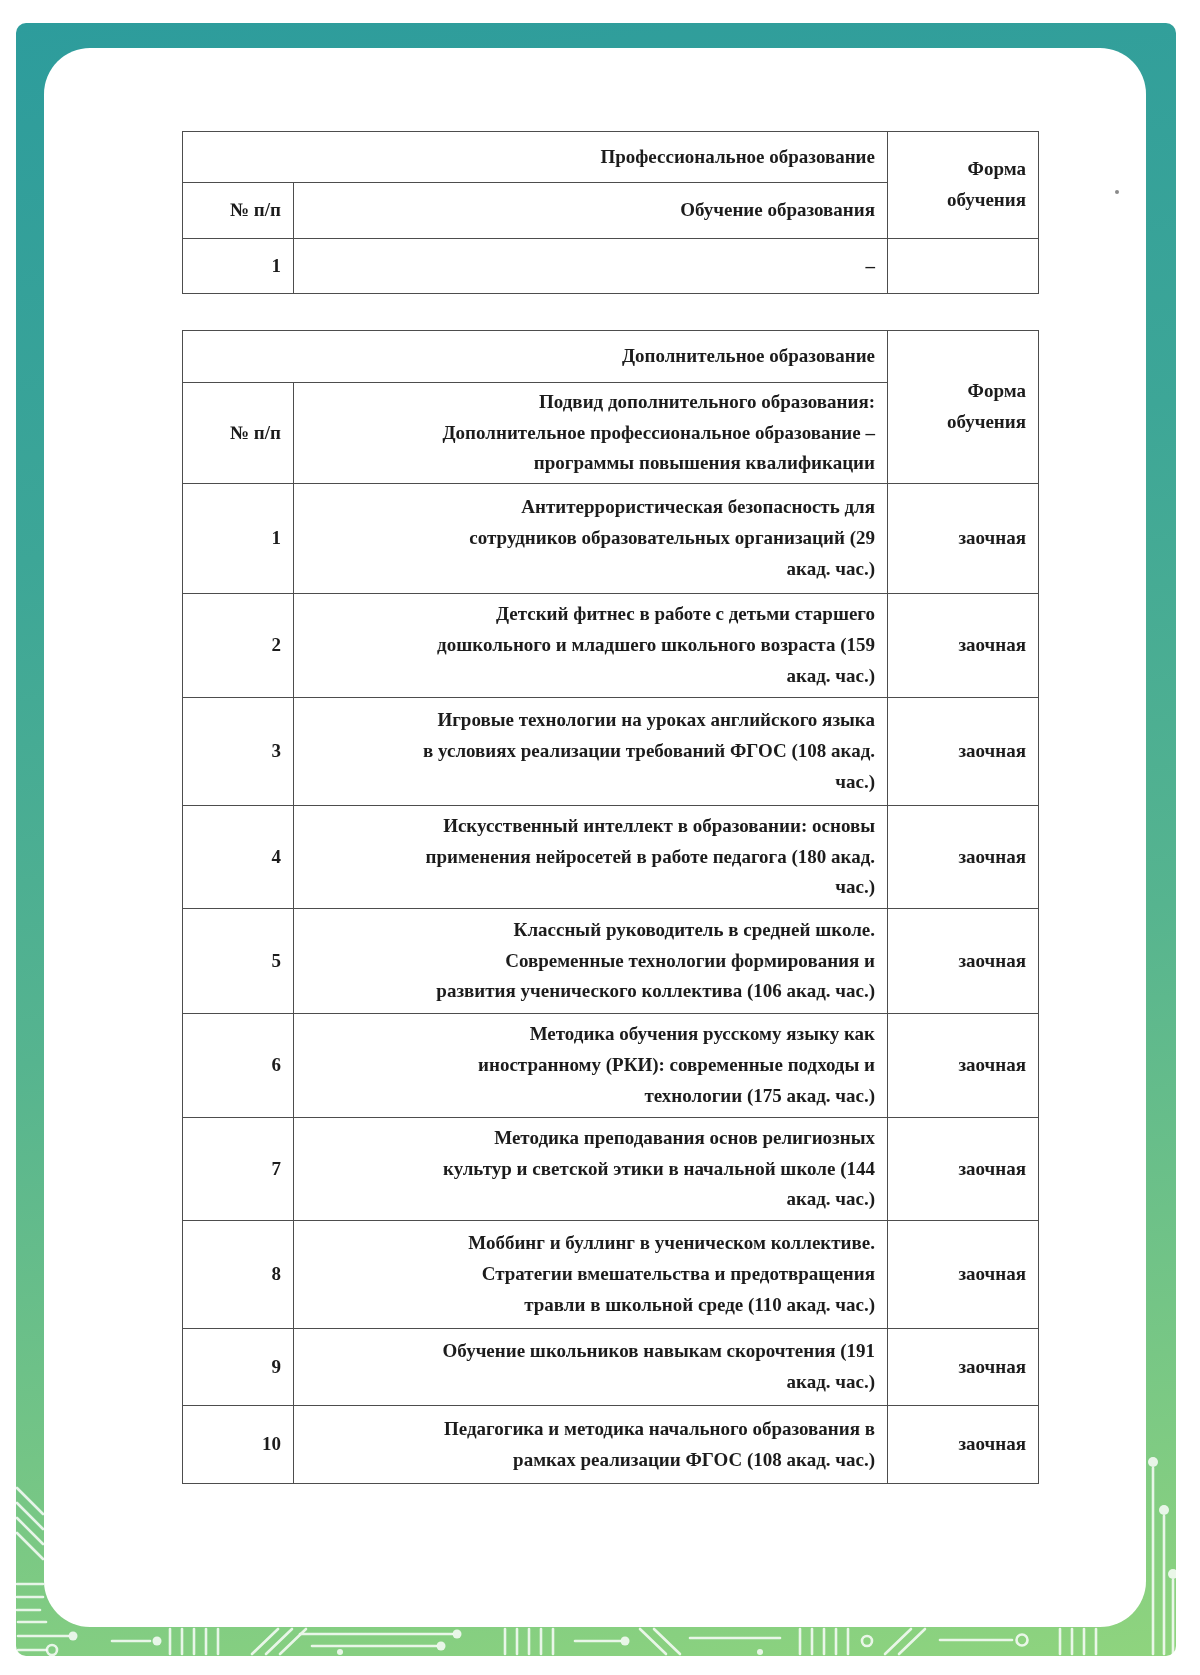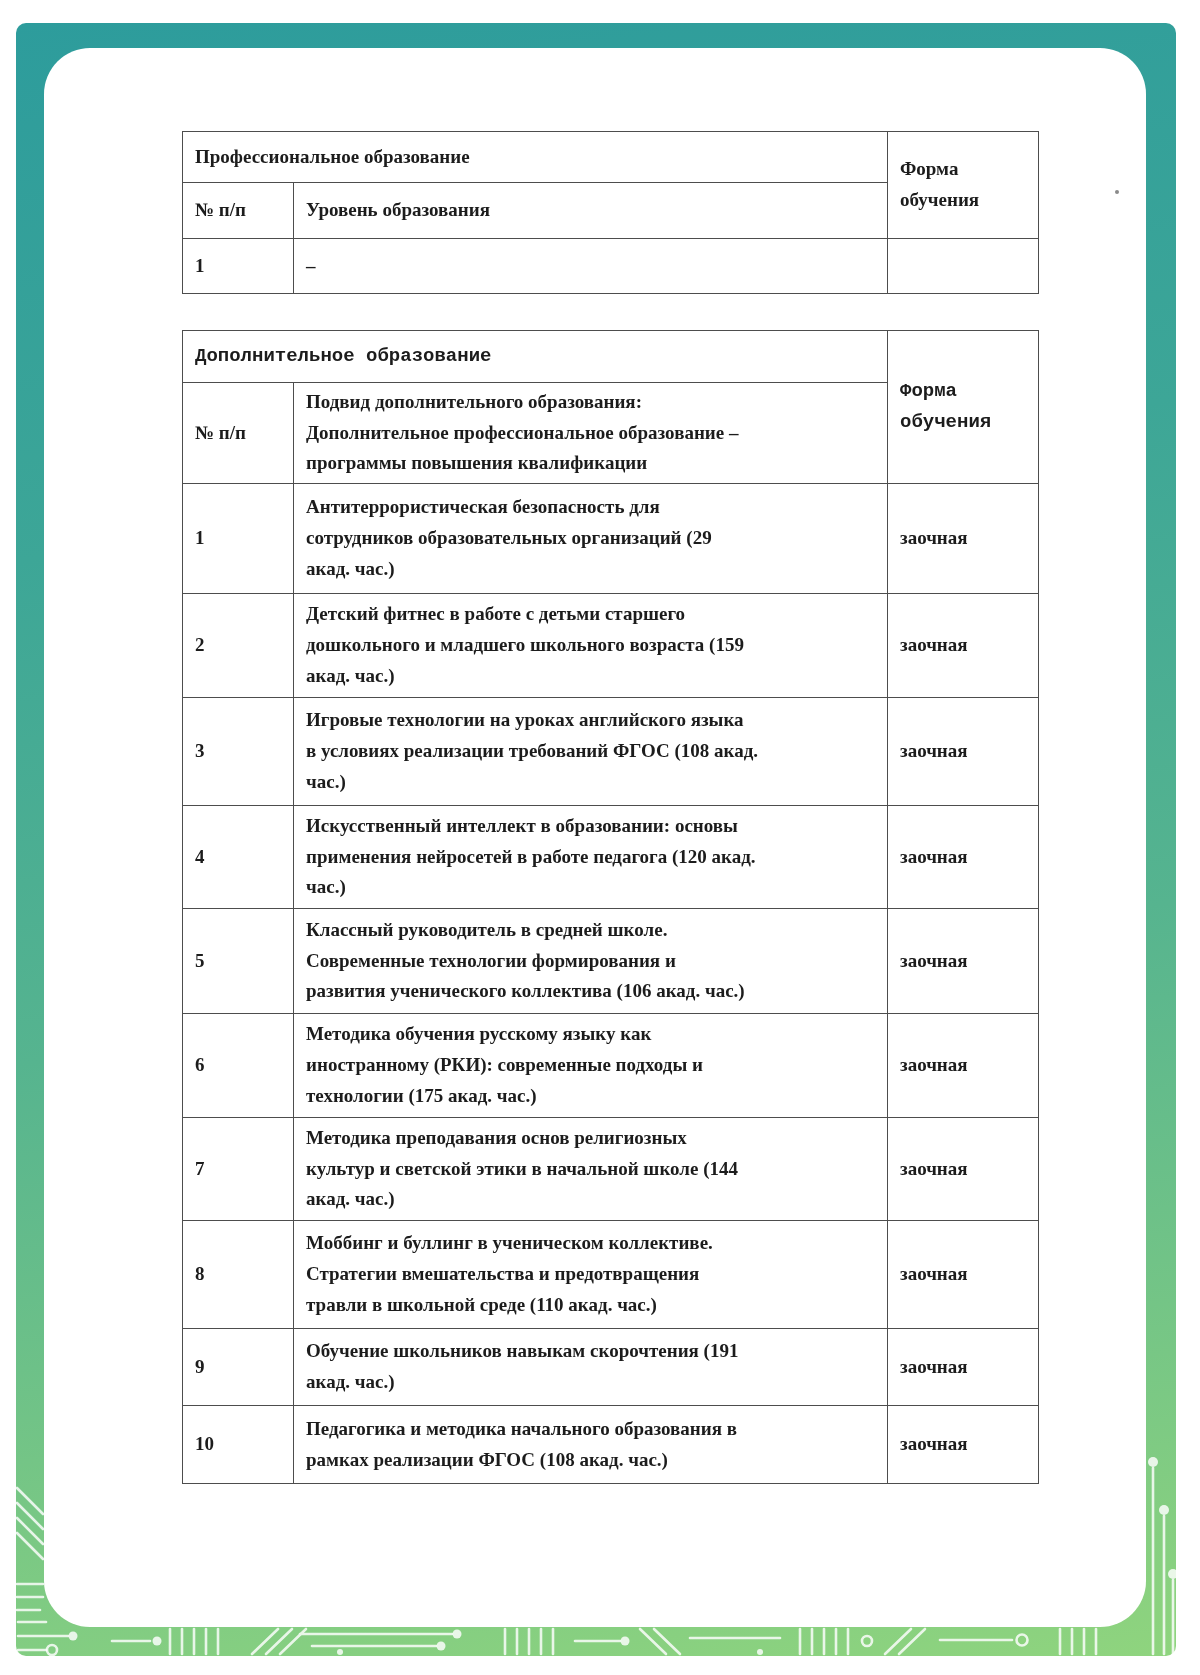--- a/index.html
+++ b/index.html
@@ -17,33 +17,33 @@
     position:absolute;left:28px;top:25px;right:30px;bottom:29px;
     background:#ffffff;border-radius:46px;
   }
   .circuit{position:absolute;left:0;top:0;pointer-events:none;}
   .speck{
     position:absolute;left:1115px;top:190px;width:4px;height:4px;
     background:#8a8a8a;border-radius:50%;
   }
   table.tbl{
     position:absolute;border-collapse:collapse;table-layout:fixed;
-    color:#1c1c1c;font-weight:bold;text-align:left;
+    color:#1c1c1c;font-weight:bold;text-align:right;
   }
   table.tbl td{
     border:1.5px solid #4d4d4d;vertical-align:middle;
     white-space:pre-line;padding:2px 12px;
     font-size:19px;line-height:1.62;
   }
   .t1{left:182px;top:131px;width:856px;}
   .t1 tr:nth-child(1){height:51px;}
   .t1 tr:nth-child(2){height:56px;}
   .t1 tr:nth-child(3){height:55px;}
   .t2{left:182px;top:330px;width:856px;}
-  .t2 tr:nth-child(1){height:52px;font-family:Liberation Mono, monospace;}
+  .t2 tr:nth-child(1){height:52px;}
   .t2 tr:nth-child(2){height:101px;}
   .t2 tr:nth-child(3){height:110px;}
   .t2 tr:nth-child(4){height:104px;}
   .t2 tr:nth-child(5){height:108px;}
   .t2 tr:nth-child(6){height:103px;}
   .t2 tr:nth-child(7){height:105px;}
   .t2 tr:nth-child(8){height:104px;}
   .t2 tr:nth-child(9){height:103px;}
   .t2 tr:nth-child(10){height:108px;}
   .t2 tr:nth-child(11){height:77px;}
@@ -147,21 +147,21 @@
       <col class="c-form">
     </colgroup>
   <tbody>
       <tr>
     <td colspan="2">Профессиональное образование</td>
     <td rowspan="2">Форма
 обучения</td>
   </tr>
   <tr>
     <td>№ п/п</td>
-    <td>Уровень образования</td>
+    <td>Обучение образования</td>
   </tr>
   <tr>
     <td>1</td>
     <td>–</td>
     <td></td>
   </tr>
 </tbody>
   </table>
 
 <table class="tbl t2">
@@ -199,21 +199,21 @@
   <tr>
     <td>3</td>
     <td>Игровые технологии на уроках английского языка
 в условиях реализации требований ФГОС (108 акад.
 час.)</td>
     <td>заочная</td>
   </tr>
   <tr>
     <td>4</td>
     <td>Искусственный интеллект в образовании: основы
-применения нейросетей в работе педагога (120 акад.
+применения нейросетей в работе педагога (180 акад.
 час.)</td>
     <td>заочная</td>
   </tr>
   <tr>
     <td>5</td>
     <td>Классный руководитель в средней школе.
 Современные технологии формирования и
 развития ученического коллектива (106 акад. час.)</td>
     <td>заочная</td>
   </tr>

